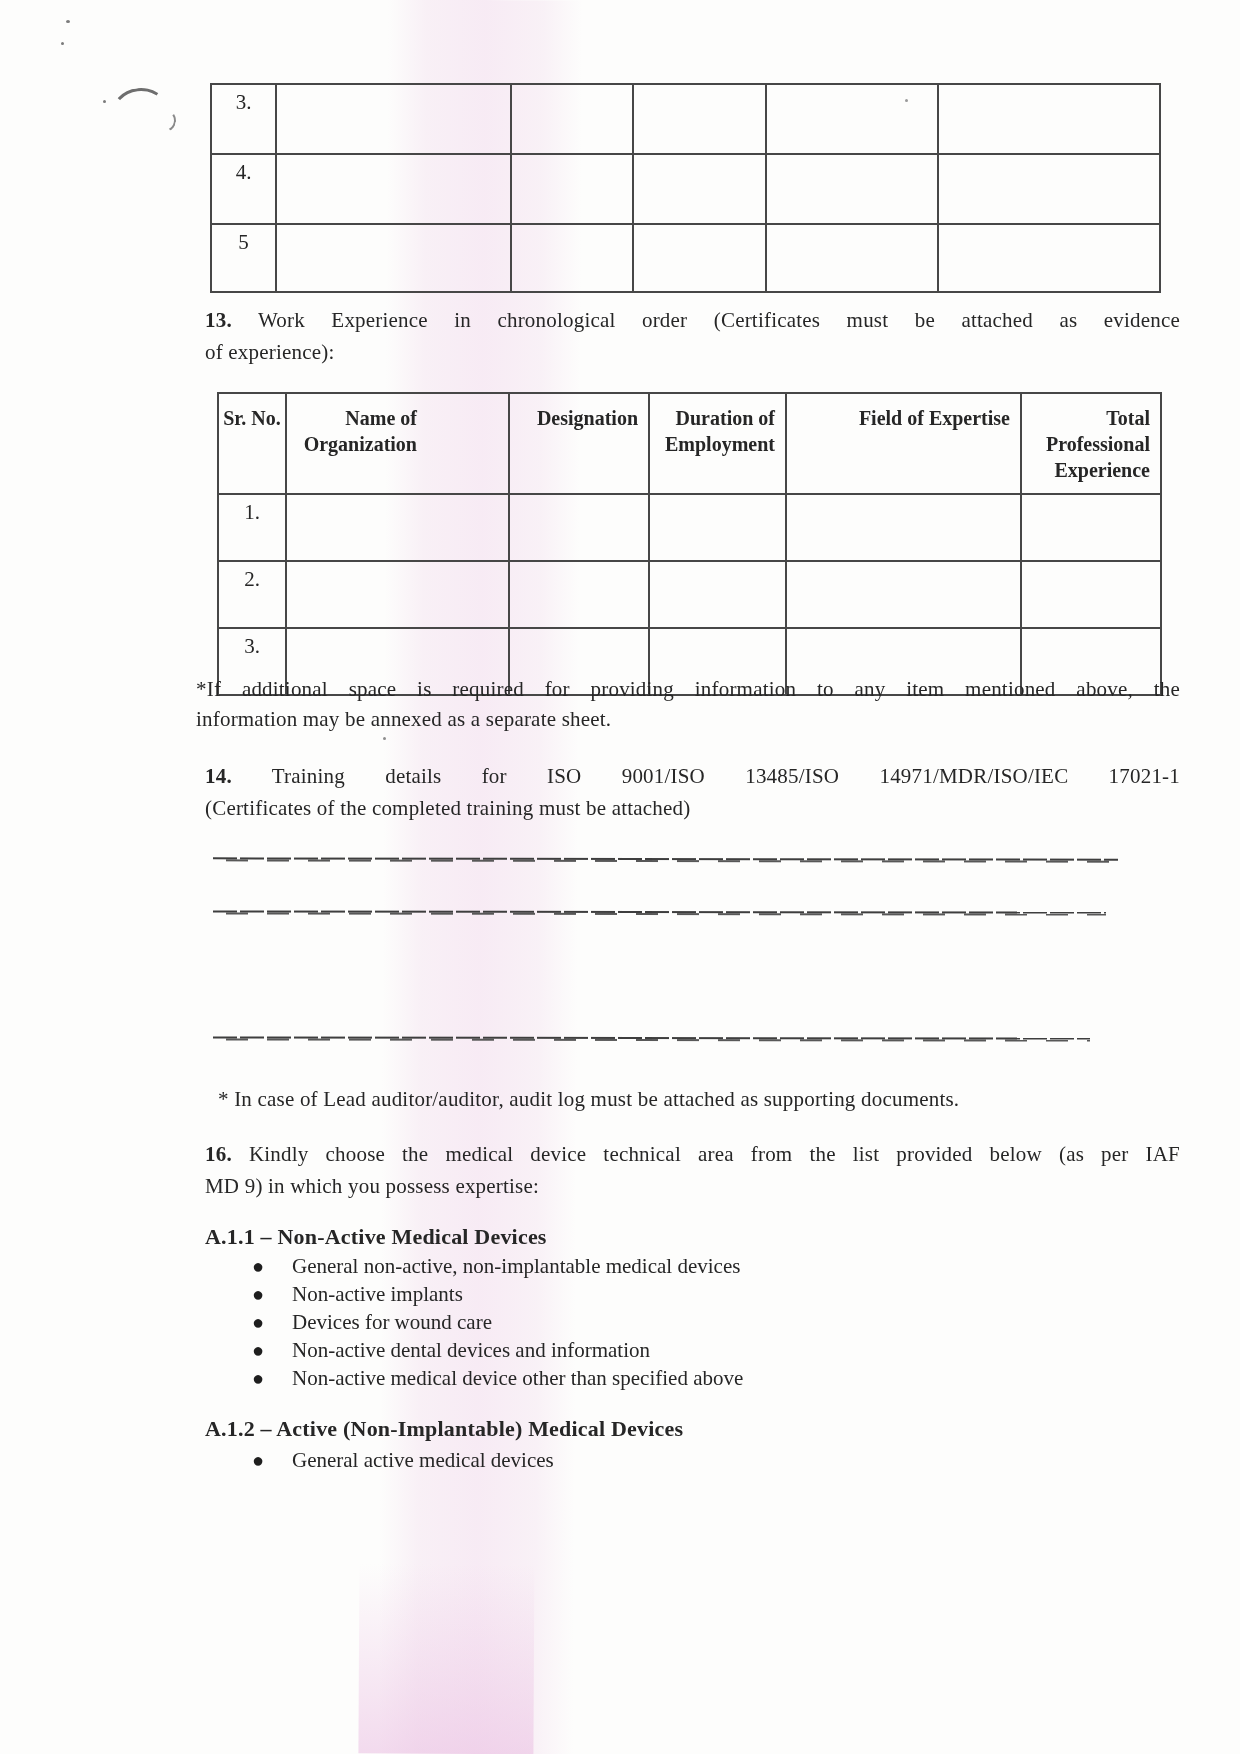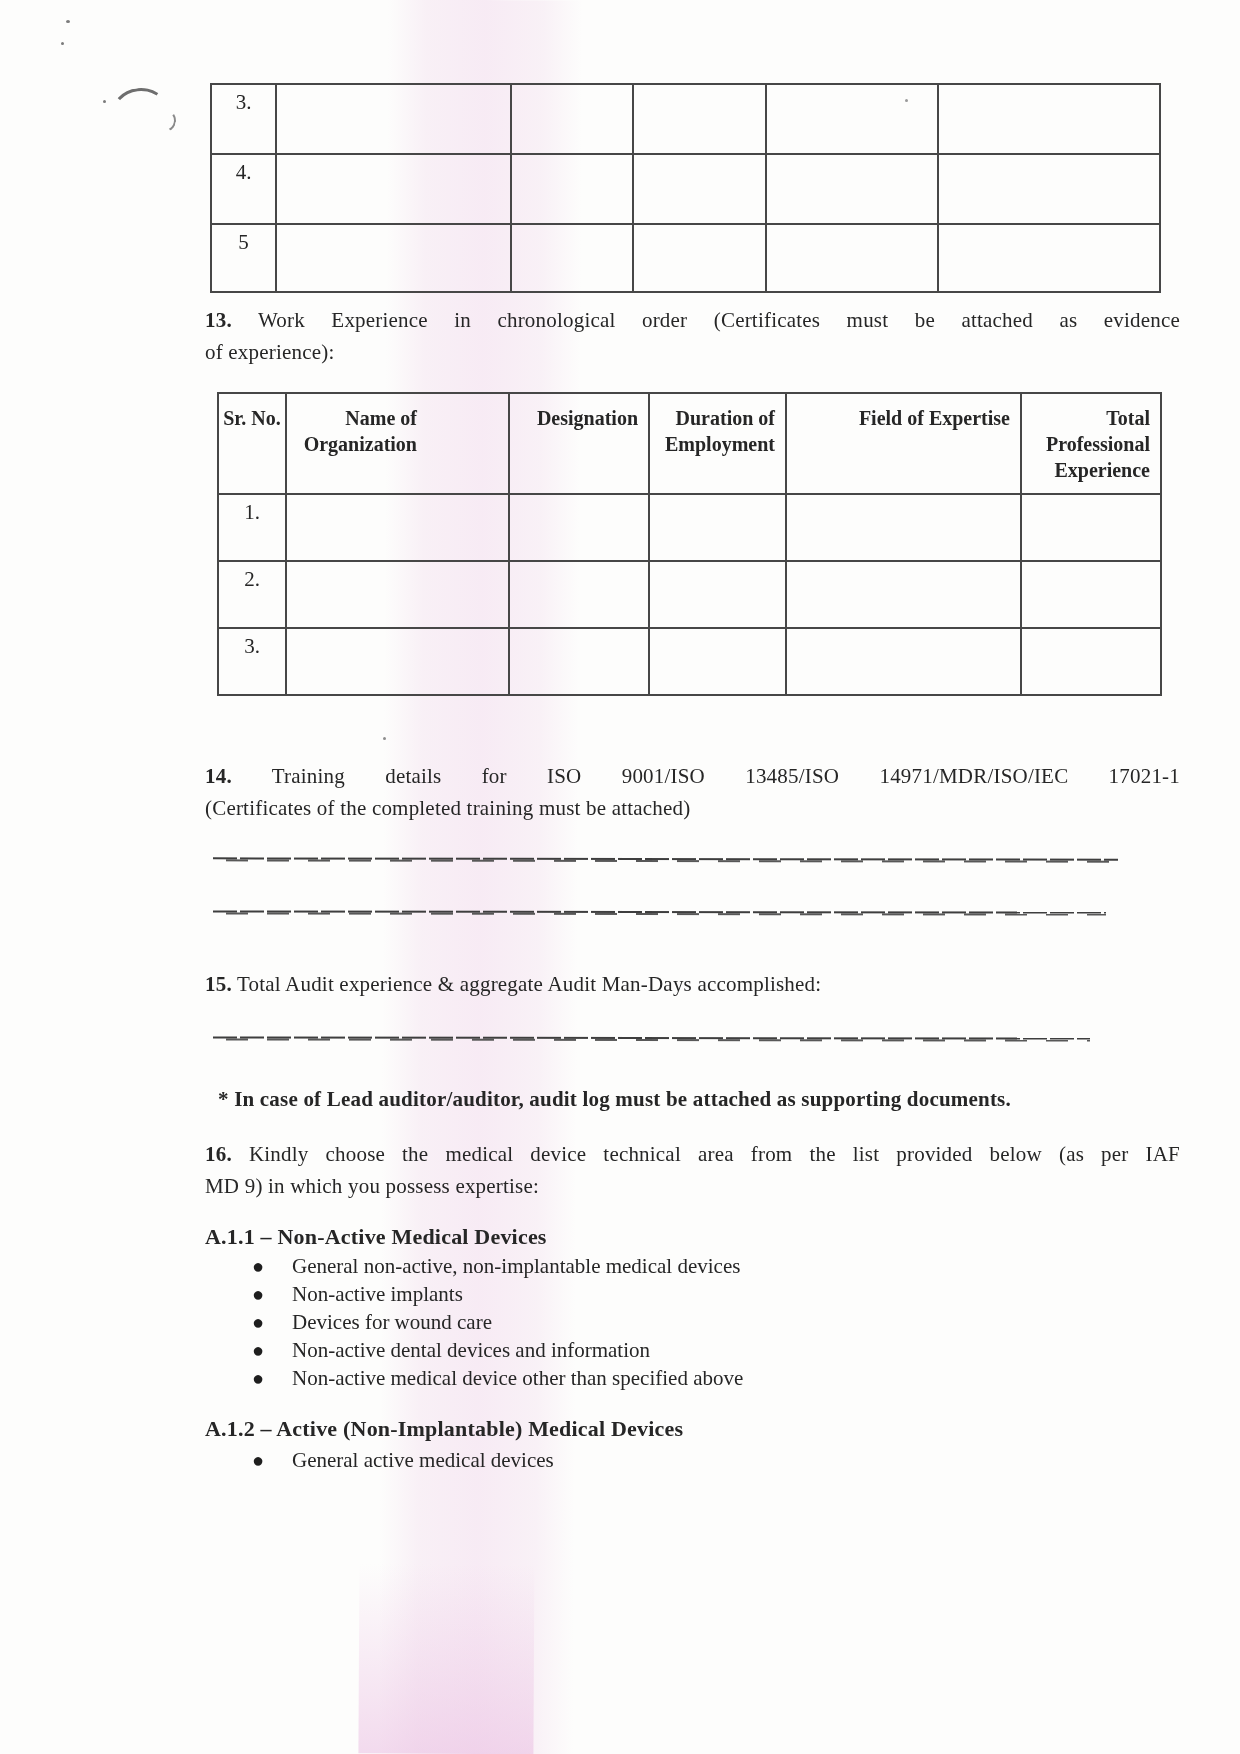--- a/index.html
+++ b/index.html
@@ -58,21 +58,21 @@
   .work-table td{height:60px;}
   .hdr-narrow{display:block;max-width:118px;}
   
   .tblock{position:absolute;font-size:21px;line-height:32px;letter-spacing:.2px;}
   .jline{text-align:justify;text-align-last:justify;}
   .num{font-weight:bold;}
   .item13{left:205px;top:304px;width:975px;}
   .note13{left:196px;top:674px;width:984px;line-height:30px;}
   .item14{left:205px;top:760px;width:975px;}
   .item15{left:205px;top:968px;width:975px;}
-  .note15{left:218px;top:1083px;width:950px;font-weight:bold;}
+  .note15{left:218px;top:1083px;width:950px;}
   .item16{left:205px;top:1138px;width:975px;}
   
   .answer-line{
     position:absolute;height:5px;
     background-image:
       repeating-linear-gradient(90deg,#3e3e3e 0 24px,rgba(0,0,0,0) 24px 27px),
       repeating-linear-gradient(90deg,rgba(0,0,0,0) 0 13px,#585858 13px 35px,rgba(0,0,0,0) 35px 41px);
     background-size:100% 2px,100% 2px;
     background-position:0 1px,0 3px;
     background-repeat:no-repeat;
@@ -189,32 +189,33 @@
       <td class="num-cell">3.</td>
       <td></td>
       <td></td>
       <td></td>
       <td></td>
       <td></td>
     </tr>
   </tbody>
     </table>
 
+  <div class="tblock note13">
+    <div class="jline">*If additional space is required for providing information to any item mentioned above, the</div>
+    <div>information may be annexed as a separate sheet.</div>
+  </div>
 
   <div class="tblock item14">
     <div class="jline"><span class="num">14.</span> <span>Training details for ISO 9001/ISO 13485/ISO 14971/MDR/ISO/IEC 17021-1</span></div>
     <div>(Certificates of the completed training must be attached)</div>
   </div>
 
   <div class="answer-line dash1"></div>
   <div class="answer-line dash2"></div>
 
-  <div class="tblock item15">
-    <div><span class="num">15.</span> <span>Total Audit experience &amp; aggregate Audit Man-Days accomplished:</span></div>
-  </div>
 
   <div class="answer-line dash3"></div>
 
   <div class="tblock note15">
     <div>* In case of Lead auditor/auditor, audit log must be attached as supporting documents.</div>
   </div>
 
   <div class="tblock item16">
     <div class="jline"><span class="num">16.</span> <span>Kindly choose the medical device technical area from the list provided below (as per IAF</span></div>
     <div>MD 9) in which you possess expertise:</div>

